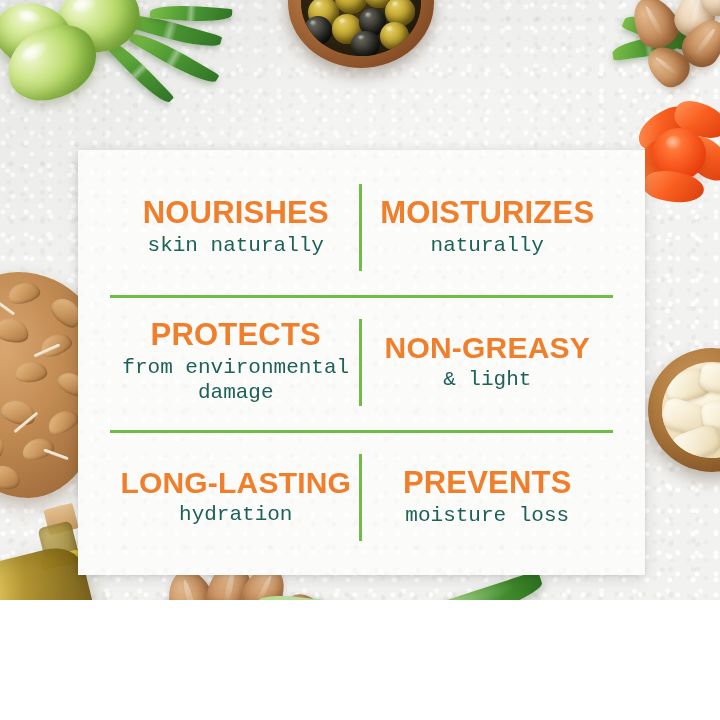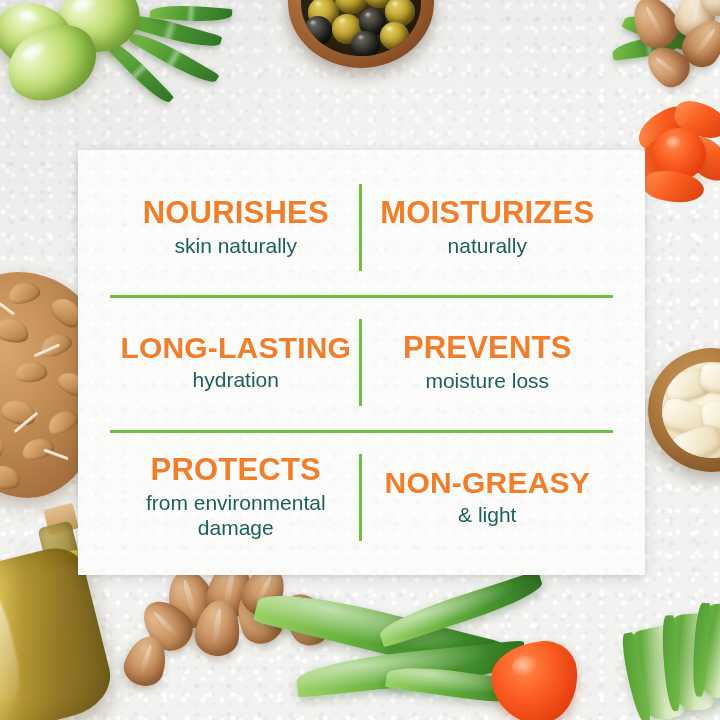--- a/index.html
+++ b/index.html
@@ -11,21 +11,21 @@
     width: 720px;
     height: 720px;
     font-family: "Liberation Sans", sans-serif;
     overflow: hidden;
   }
 
   
   #stage {
     position: relative;
     width: 720px;
-    height: 720px;
+    height: 600px;
     overflow: hidden;
     background: #fca5a5;
   }
 
   
   .paper {
     position: absolute;
     inset: 0;
     background-color: #f2f2f0;
     background-image:
@@ -310,20 +310,21 @@
     letter-spacing: .2px;
     line-height: 1.04;
     white-space: nowrap;
   }
   .benefit-sub {
     color: #1e6159;
     font-size: 21px;
     font-weight: normal;
     line-height: 1.18;
     margin-top: 5px;
+    font-family: Liberation Mono, monospace;
   }
 
   
   .row-2 .benefit-cell.left .benefit-title { font-size: 30px; }
   .row-3 .benefit-cell.right .benefit-title { font-size: 30px; }
 </style>
 </head>
 <body>
 
 <div id="stage">
@@ -448,37 +449,37 @@
       <div class="benefit-cell left">
         <div class="benefit-title">NOURISHES</div>
         <div class="benefit-sub">skin naturally</div>
       </div>
       <div class="benefit-cell right">
         <div class="benefit-title">MOISTURIZES</div>
         <div class="benefit-sub">naturally</div>
       </div>
     </div>
 
+    <div class="benefit-row row-3">
+      <div class="benefit-cell left">
+        <div class="benefit-title">PROTECTS</div>
+        <div class="benefit-sub" style="max-width:230px;">from environmental damage</div>
+      </div>
+      <div class="benefit-cell right">
+        <div class="benefit-title">NON-GREASY</div>
+        <div class="benefit-sub">&amp; light</div>
+      </div>
+    </div>
+
     <div class="benefit-row row-2">
       <div class="benefit-cell left">
         <div class="benefit-title">LONG-LASTING</div>
         <div class="benefit-sub">hydration</div>
       </div>
       <div class="benefit-cell right">
         <div class="benefit-title">PREVENTS</div>
         <div class="benefit-sub">moisture loss</div>
       </div>
     </div>
 
-    <div class="benefit-row row-3">
-      <div class="benefit-cell left">
-        <div class="benefit-title">PROTECTS</div>
-        <div class="benefit-sub" style="max-width:230px;">from environmental damage</div>
-      </div>
-      <div class="benefit-cell right">
-        <div class="benefit-title">NON-GREASY</div>
-        <div class="benefit-sub">&amp; light</div>
-      </div>
-    </div>
-
   </div>
 
 </div>
 
 </body></html>

